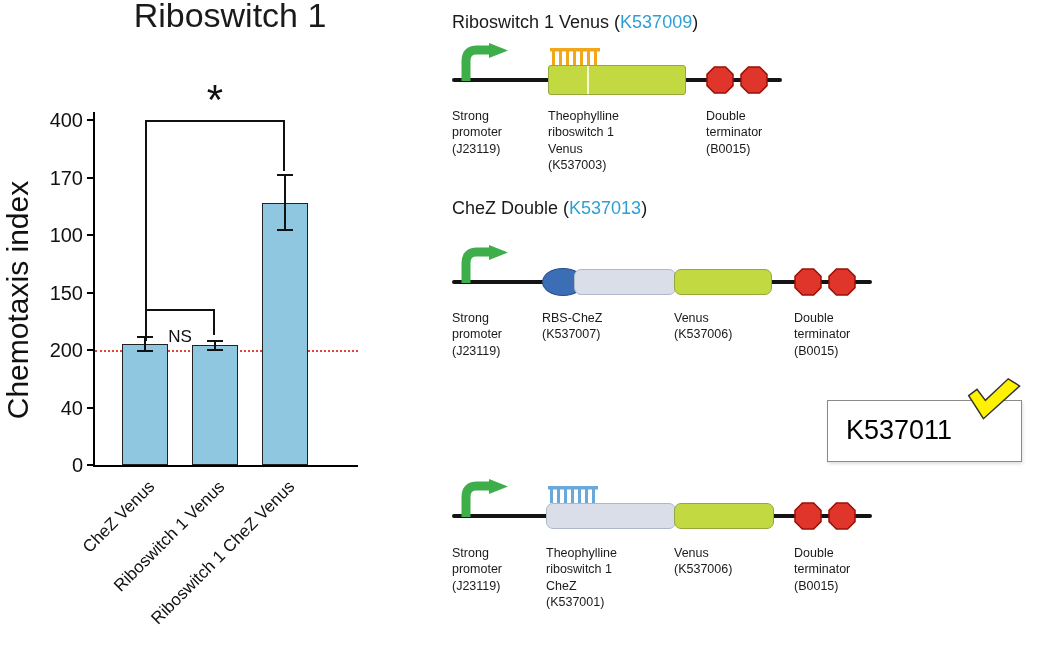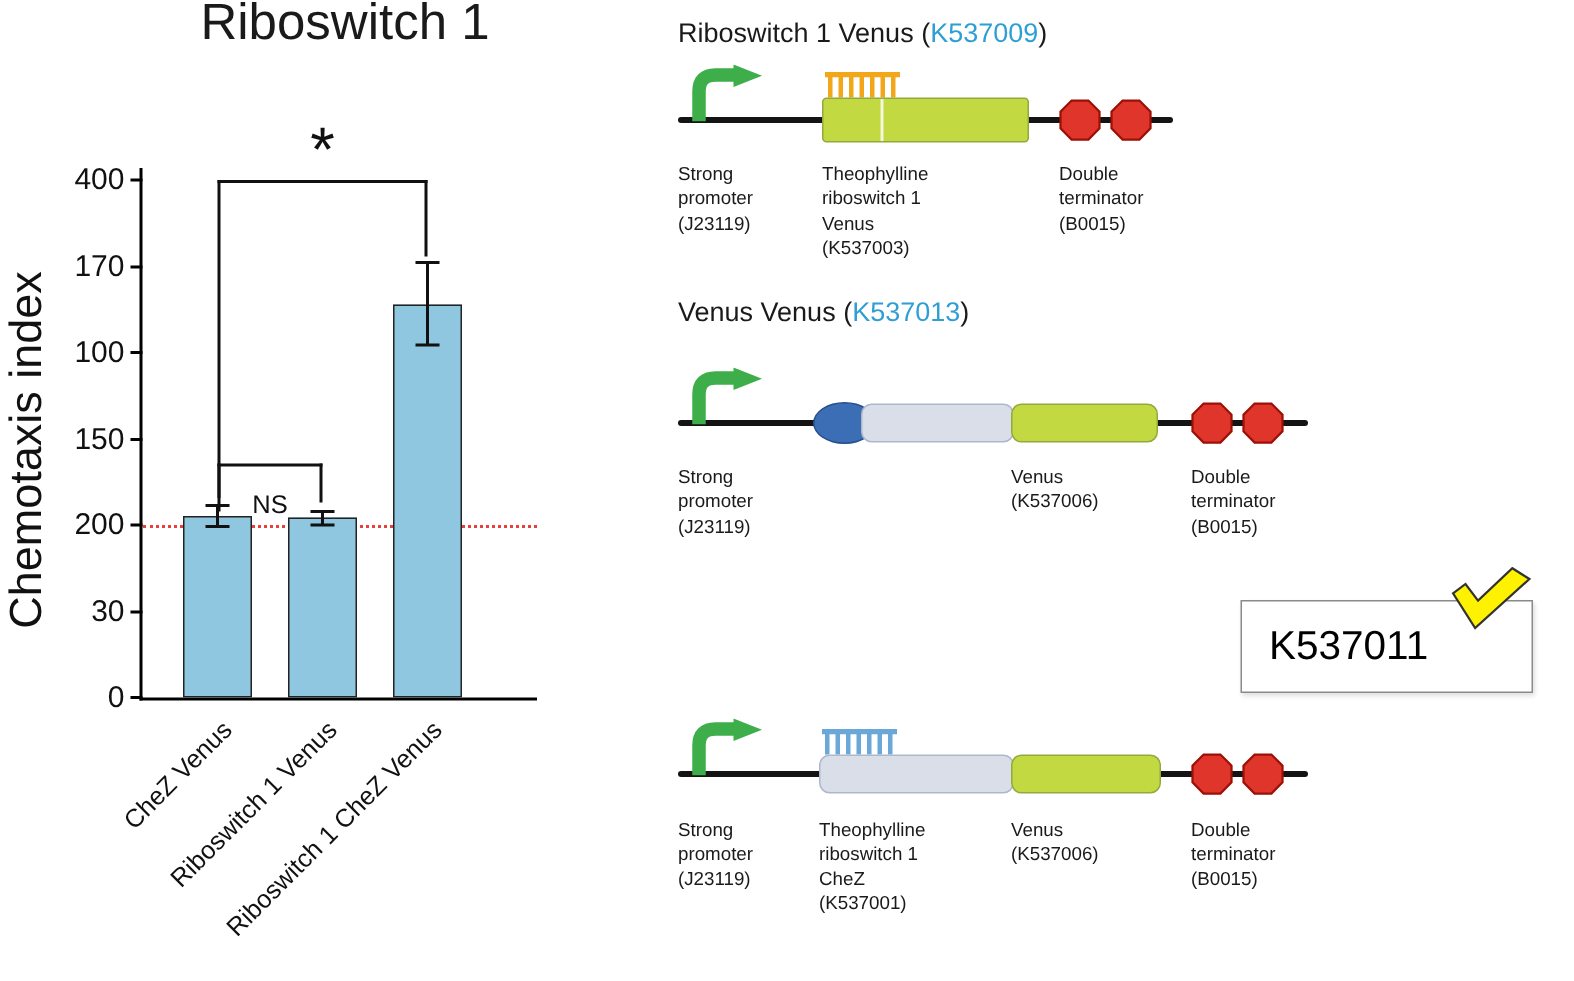--- a/index.html
+++ b/index.html
@@ -54,21 +54,21 @@
 <body>
 
 <div id="figure">
 
   <div id="chart-pane">
     <div id="chart-title">Riboswitch 1</div>
     <div id="y-axis-label">Chemotaxis index</div>
     <div id="plot-area">
         <div class="ytick-label" style="top: 342px;">0</div>
         <div class="ytick-mark" style="top: 352px;"></div>
-        <div class="ytick-label" style="top: 284.5px;">30</div>
+        <div class="ytick-label" style="top: 284.5px;">40</div>
         <div class="ytick-mark" style="top: 294.5px;"></div>
         <div class="ytick-label" style="top: 227px;">200</div>
         <div class="ytick-mark" style="top: 237px;"></div>
         <div class="ytick-label" style="top: 169.5px;">150</div>
         <div class="ytick-mark" style="top: 179.5px;"></div>
         <div class="ytick-label" style="top: 112px;">100</div>
         <div class="ytick-mark" style="top: 122px;"></div>
         <div class="ytick-label" style="top: 54.5px;">170</div>
         <div class="ytick-mark" style="top: 64.5px;"></div>
         <div class="ytick-label" style="top: -3px;">400</div>
@@ -134,38 +134,40 @@
       <div class="c-label" style="left:118px;top:92px;width:120px;">Theophylline
 riboswitch 1
 Venus
 (K537003)</div>
       <div class="c-label" style="left:276px;top:92px;width:100px;">Double
 terminator
 (B0015)</div>
     </div>
 
     <div class="construct" style="top:198px;height:210px;">
-      <div class="c-title" style="left:22px;top:0;"><span>Venus Venus (</span><span class="acc">K537013</span><span>)</span></div>
+      <div class="c-title" style="left:22px;top:0;"><span>CheZ Double (</span><span class="acc">K537013</span><span>)</span></div>
       <div class="backbone" style="left:22px;top:82px;width:420px;"></div>
       <svg class="promoter" style="left:30px;top:47px;" width="50" height="38" viewBox="0 0 50 38">
         <path d="M6,38 L6,18 Q6,7 17,7 L30,7" fill="none" stroke="#3DAE49" stroke-width="9"></path>
         <polygon points="29,0 48,7.5 29,15" fill="#3DAE49"></polygon>
       </svg>
       <div class="rbs-ellipse" style="left:112px;top:70px;width:42px;height:28px;"></div>
       <div class="gene-box gray-box" style="left:144px;top:71px;width:102px;height:26px;"></div>
       <div class="gene-box green-rounded" style="left:244px;top:71px;width:98px;height:26px;"></div>
       <svg class="octagon" style="left:364px;top:70px;" width="28" height="28" viewBox="0 0 28 28">
         <polygon points="8.4,1 19.6,1 27,8.4 27,19.6 19.6,27 8.4,27 1,19.6 1,8.4" fill="#E0352B" stroke="#9C1006" stroke-width="1.5"></polygon>
       </svg>
       <svg class="octagon" style="left:398px;top:70px;" width="28" height="28" viewBox="0 0 28 28">
         <polygon points="8.4,1 19.6,1 27,8.4 27,19.6 19.6,27 8.4,27 1,19.6 1,8.4" fill="#E0352B" stroke="#9C1006" stroke-width="1.5"></polygon>
       </svg>
       <div class="c-label" style="left:22px;top:112px;width:95px;">Strong
 promoter
 (J23119)</div>
+      <div class="c-label" style="left:112px;top:112px;width:110px;">RBS-CheZ
+(K537007)</div>
       <div class="c-label" style="left:244px;top:112px;width:100px;">Venus
 (K537006)</div>
       <div class="c-label" style="left:364px;top:112px;width:100px;">Double
 terminator
 (B0015)</div>
     </div>
 
     <div class="construct" style="top:448px;height:206px;">
       <div class="backbone" style="left:22px;top:66px;width:420px;"></div>
       <svg class="promoter" style="left:30px;top:31px;" width="50" height="38" viewBox="0 0 50 38">

